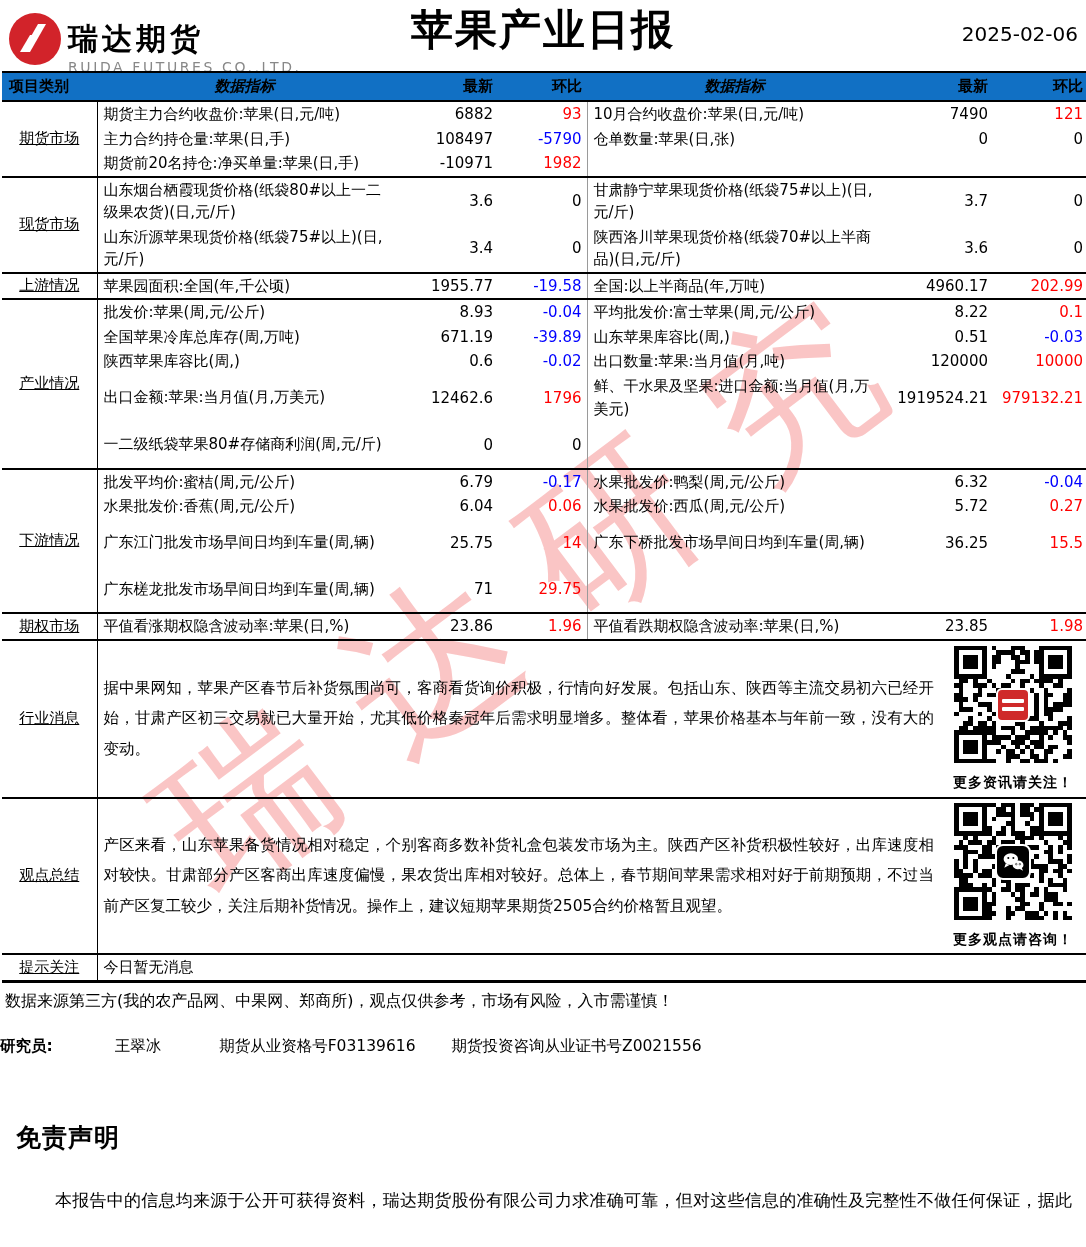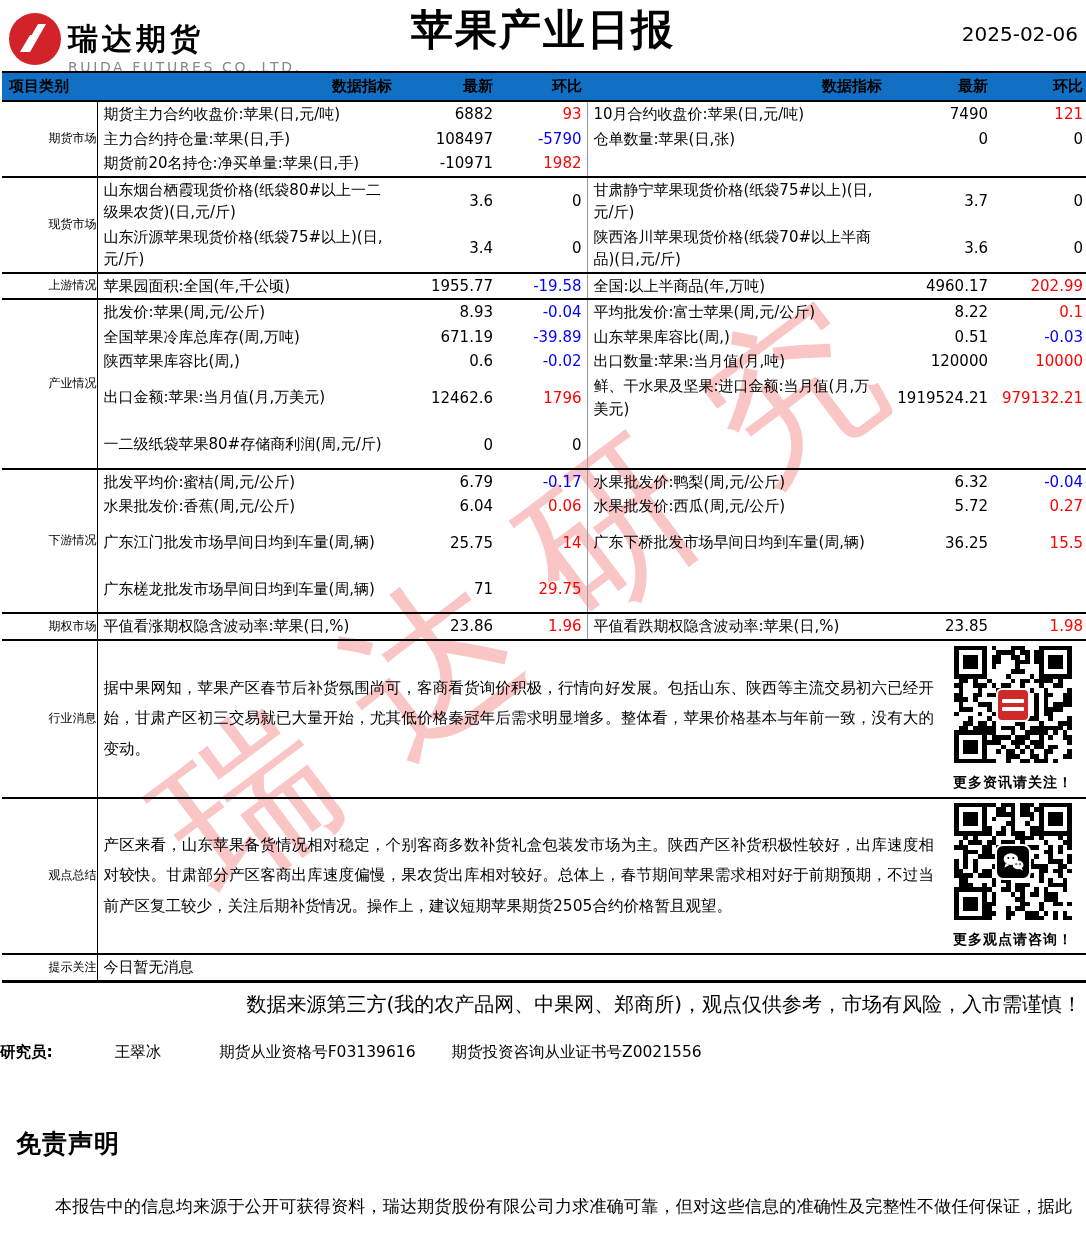--- a/index.html
+++ b/index.html
@@ -25,24 +25,24 @@
       z-index:1; pointer-events:none; font-family:"DejaVu Serif",serif;}
 
   
   table{border-collapse:collapse; table-layout:fixed; width:1082px; margin:0 2px; position:relative; z-index:2; background:transparent;}
   col.c-cat{width:95px;} col.c-ind{width:295px;} col.c-val{width:115px;} col.c-chg{width:80px;}
   col.c-ind2{width:295px;} col.c-val2{width:120px;} col.c-chg2{width:86px;}
   th,td{font-size:15px; vertical-align:middle; overflow:hidden;}
   thead tr{height:29px;}
   thead th{background:var(--hdr); color:#000000; font-weight:bold; border-top:2px solid #000;}
   th.cat{text-align:left; padding-left:7px;}
-  th.ind{text-align:right;}
+  th.ind{text-align:center;font-style:italic;}
   .num{text-align:right; padding-right:14px;}
   .chg{text-align:right; padding-right:5px;}
-  td.cat{text-align:right; border-right:1.5px solid #000; font-size:12px;}
+  td.cat{text-align:center; border-right:1.5px solid #000; font-size:15px;text-decoration:underline;}
   td.ind{text-align:left; padding:1px 4px 1px 6px; line-height:1.5;}
   td.mid{border-left:1px solid #9a9a9a;}
   tr.sec>td{border-top:2.5px solid #000;}
   tr.h24{height:24px;} tr.h25{height:25px;} tr.h27{height:27px;} tr.h28{height:28px;}
   tr.h46{height:46px;} tr.h47{height:47px;} tr.h48{height:48px;}
   tr.h158{height:158px;} tr.h153{height:153px;}
   tr.last>td{border-bottom:3px solid #000;}
   .up{color:var(--up);} .dn{color:var(--dn);}
 
   
@@ -55,21 +55,21 @@
   .qr div{background:#fff;} .qr div.qb{background:#000;}
   .qrbadge{position:absolute; left:50%; top:50%; transform:translate(-50%,-50%);}
   .badge-red{width:34px; height:34px; background:#cf2a2a; border:2px solid #fff; border-radius:6px;
              display:flex; flex-direction:column; align-items:center; justify-content:center; gap:4px;}
   .badge-red i{display:block; width:22px; height:4px; background:#fff; border-radius:1px;}
   .badge-blk{width:36px; height:36px; background:#000; border:2px solid #fff; border-radius:8px;
              display:flex; align-items:center; justify-content:center;}
   .qrcap{font-family:"DejaVu Serif",serif; font-size:14px; font-weight:600; letter-spacing:1px;}
 
   
-  #srcnote{margin:8px 4px 14px 5px; font-size:20px;text-align:right;}
+  #srcnote{margin:8px 4px 14px 5px; font-size:16px;}
   #researcher{margin-top:24px; display:flex; justify-content:flex-start; font-size:15.5px;}
   #researcher .lb{font-weight:bold;}
   #researcher .nm{margin-left:62px;} #researcher .c1{margin-left:58px;} #researcher .c2{margin-left:36px;}
   #disc{margin:64px 14px 0 16px;}
   #disc h2{font-size:25px; font-weight:bold; letter-spacing:1px;}
   #disc p{margin-top:26px; font-size:17px; line-height:41px; text-align:justify; text-indent:2.3em;}
 </style>
 </head>
 <body>
 

